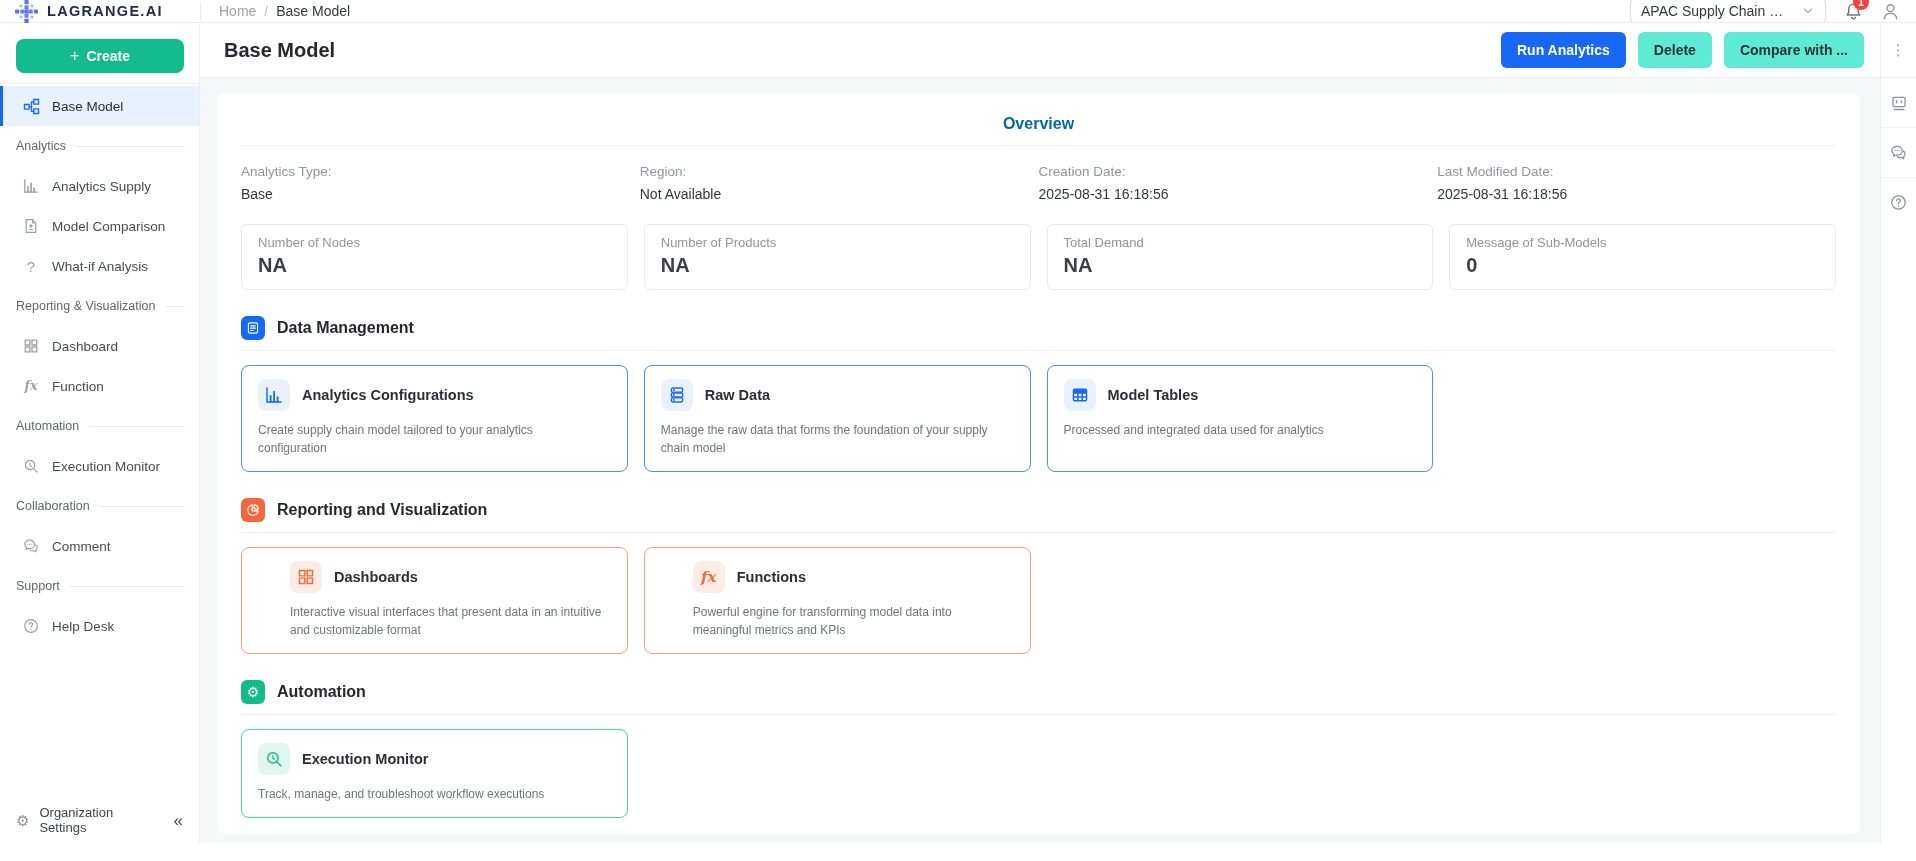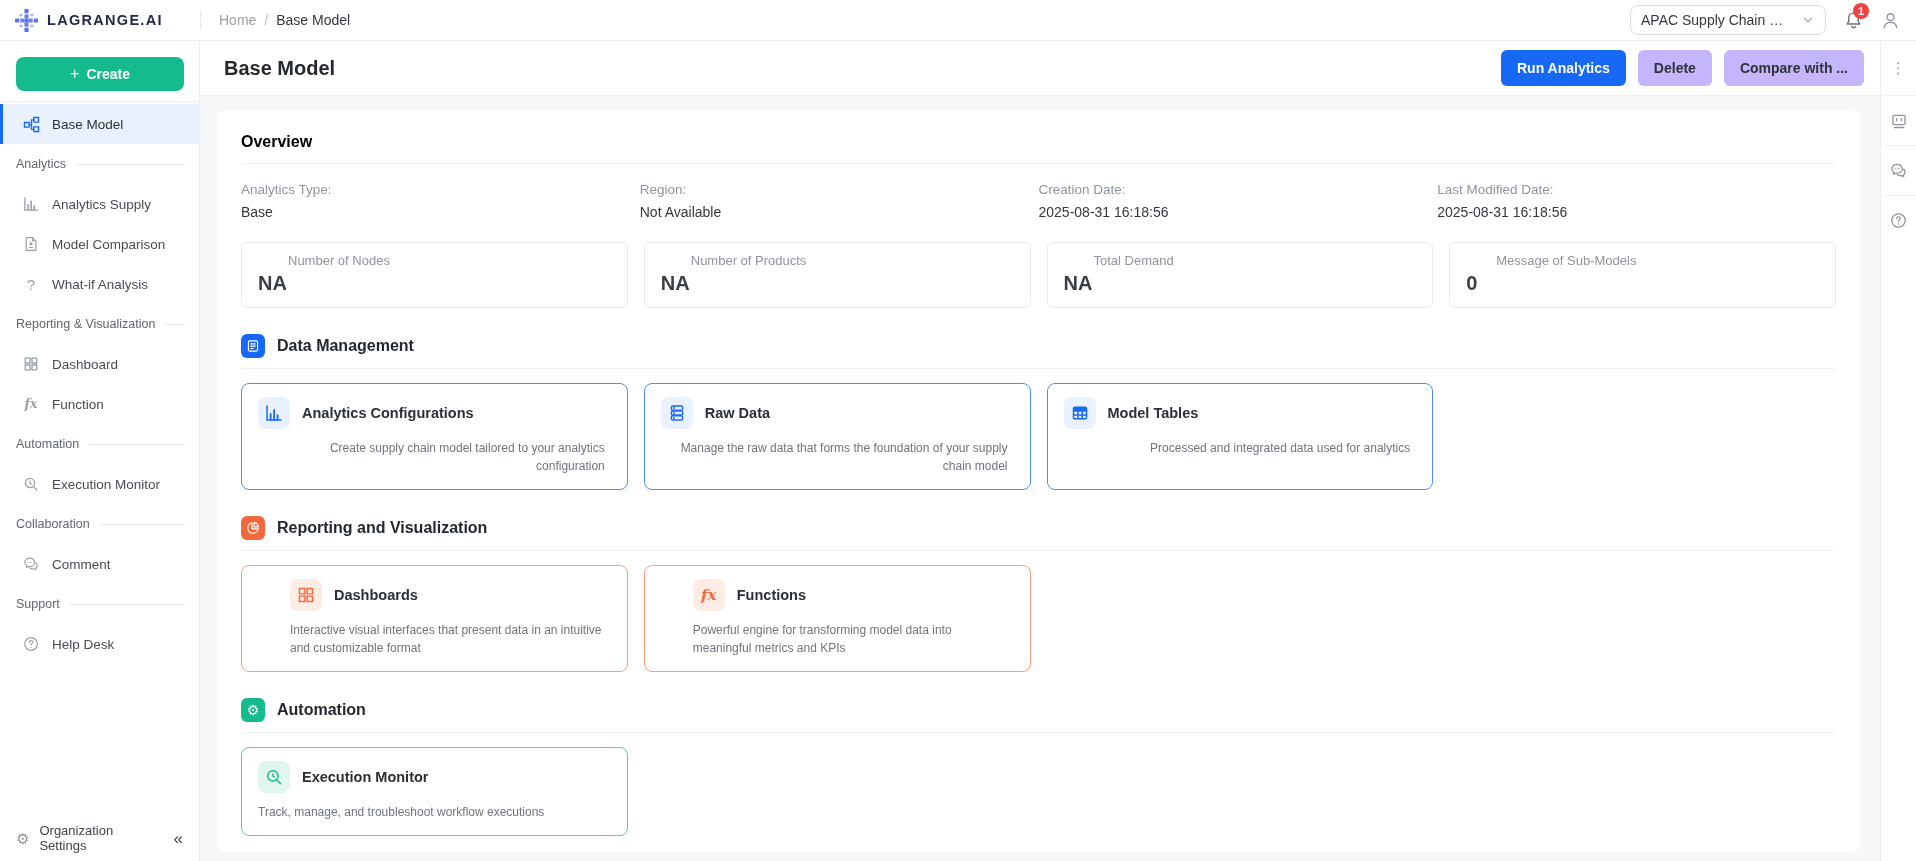--- a/index.html
+++ b/index.html
@@ -6,21 +6,21 @@
     --primary-blue:#1768f5; --blue-light:#e8f1fd; --blue-border:#4d8ef7;
     --accent-orange:#f2693d; --orange-light:#fdece4; --orange-border:#f5a284;
     --accent-green:#14bb8d; --green-light:#e0f6ee; --green-border:#4ad4aa;
     --badge-red:#f5413d;
   }
   *{box-sizing:border-box; margin:0; padding:0;}
   html,body{width:1916px;height:861px;overflow:hidden;}
   body{font-family:"Liberation Sans",sans-serif; background:#fff; color:#33383e;}
 
   
-  .topbar{height:41px;border-bottom:1px solid #ebedf0;display:flex;align-items:center;}
+  .topbar{height:23px;border-bottom:1px solid #ebedf0;display:flex;align-items:center;}
   .topbar-left{width:200px;flex:none;display:flex;align-items:center;gap:8px;padding-left:14px;}
   .logo-text{font-size:14.5px;font-weight:bold;color:#232a4d;letter-spacing:1.3px;}
   .topbar-sep{width:1px;height:18px;background:#e6e8eb;flex:none;}
   .breadcrumb{display:flex;align-items:center;gap:8px;font-size:14px;padding-left:18px;text-align:center;}
   .bc-home{color:#9ba1a8;cursor:pointer;}
   .bc-sep{color:#b9bec4;}
   .bc-cur{color:#33383e;}
   .topbar-right{margin-left:auto;display:flex;align-items:center;gap:18px;padding-right:16px;}
   .workspace-select{width:196px;height:30px;border:1px solid #d8dadf;border-radius:8px;display:flex;align-items:center;gap:8px;padding:0 10px;font-size:14px;color:#33383e;cursor:pointer;}
   .workspace-select span{flex:1;white-space:nowrap;overflow:hidden;text-overflow:ellipsis;}
@@ -49,47 +49,47 @@
   .gear-glyph{font-size:15px;color:#8f959e;line-height:1;}
   .collapse-glyph{margin-left:auto;font-size:17px;color:#3f454c;line-height:1;}
 
   
   .main{flex:1;min-width:0;display:flex;flex-direction:column;background:#fff;}
   .page-header{height:55px;flex:none;border-bottom:1px solid #eef0f2;display:flex;align-items:center;padding:0 16px 0 24px;background:#fff;}
   .page-title{font-size:20px;font-weight:bold;color:#24292f;}
   .actions{margin-left:auto;display:flex;gap:12px;}
   .btn{height:36px;padding:0 16px;border:none;border-radius:6px;font-family:inherit;font-size:14px;cursor:pointer;white-space:nowrap;}
   .btn-primary{background:var(--primary-blue);color:#fff;font-weight:bold;}
-  .btn-secondary{background:#c4b5fd;color:#2f3338;font-weight:600;}
+  .btn-secondary{background:#5eead4;color:#2f3338;font-weight:600;}
   .content{flex:1;background:#f6f7f9;padding:15px 20px 0 17px;overflow:hidden;}
   .surface{background:#fff;border-radius:8px;padding:22px 24px 16px;}
 
-  .ov-title{font-size:16px;font-weight:bold;color:#000000;}
+  .ov-title{font-size:16px;font-weight:bold;color:#0369a1;text-align:center;}
   .ov-divider,.sec-divider{height:1px;background:#f0f1f3;}
   .ov-divider{margin:12px 0 18px;}
   .fields{display:grid;grid-template-columns:repeat(4,1fr);margin-bottom:22px;}
   .field-label{font-size:13.5px;color:#8f959e;}
   .field-value{margin-top:7px;font-size:14px;color:#33383e;}
   .stats{display:grid;grid-template-columns:repeat(4,1fr);gap:16px;}
   .stat{border:1px solid #e7e9ec;border-radius:6px;padding:10px 16px 12px;background:#fff;}
-  .stat-label{font-size:13px;color:#8f959e;margin-left:30px;}
+  .stat-label{font-size:13px;color:#8f959e;}
   .stat-value{margin-top:4px;font-size:20px;font-weight:bold;color:#3a3f45;}
 
   .section{margin-top:26px;}
   .sec-head{display:flex;align-items:center;gap:12px;}
   .sec-badge{width:24px;height:24px;border-radius:6px;flex:none;display:flex;align-items:center;justify-content:center;color:#fff;}
   .sec-badge.blue{background:var(--primary-blue);}
   .sec-badge.orange{background:var(--accent-orange);}
   .sec-badge.green{background:var(--accent-green);}
   .sec-badge .gear-glyph{color:#fff;font-size:14px;}
   .sec-title{font-size:16px;font-weight:bold;color:#24292f;}
   .sec-divider{margin:10px 0 14px;}
   .cards{display:grid;grid-template-columns:repeat(4,1fr);gap:16px;}
   .feature-card{border:1px solid #ddd;border-radius:8px;padding:13px 16px 14px;background:#fff;cursor:pointer;}
-  .feature-card.blue{border-color:var(--blue-border);text-align:right;}
+  .feature-card.blue{border-color:var(--blue-border);}
   .feature-card.orange{border-color:var(--orange-border);padding-left:48px;}
   .feature-card.green{border-color:var(--green-border);}
   .fc-head{display:flex;align-items:center;gap:12px;}
   .fc-icon{width:32px;height:32px;border-radius:8px;flex:none;display:flex;align-items:center;justify-content:center;}
   .fc-icon.blue{background:var(--blue-light);color:var(--primary-blue);}
   .fc-icon.orange{background:var(--orange-light);color:var(--accent-orange);}
   .fc-icon.green{background:var(--green-light);color:var(--accent-green);}
   .fc-icon .fx-glyph{font-size:15px;}
   .fc-title{font-size:14.5px;font-weight:bold;color:#2b3036;}
   .fc-desc{margin-top:10px;font-size:12px;color:#6f757c;line-height:1.5;padding-right:6px;}

